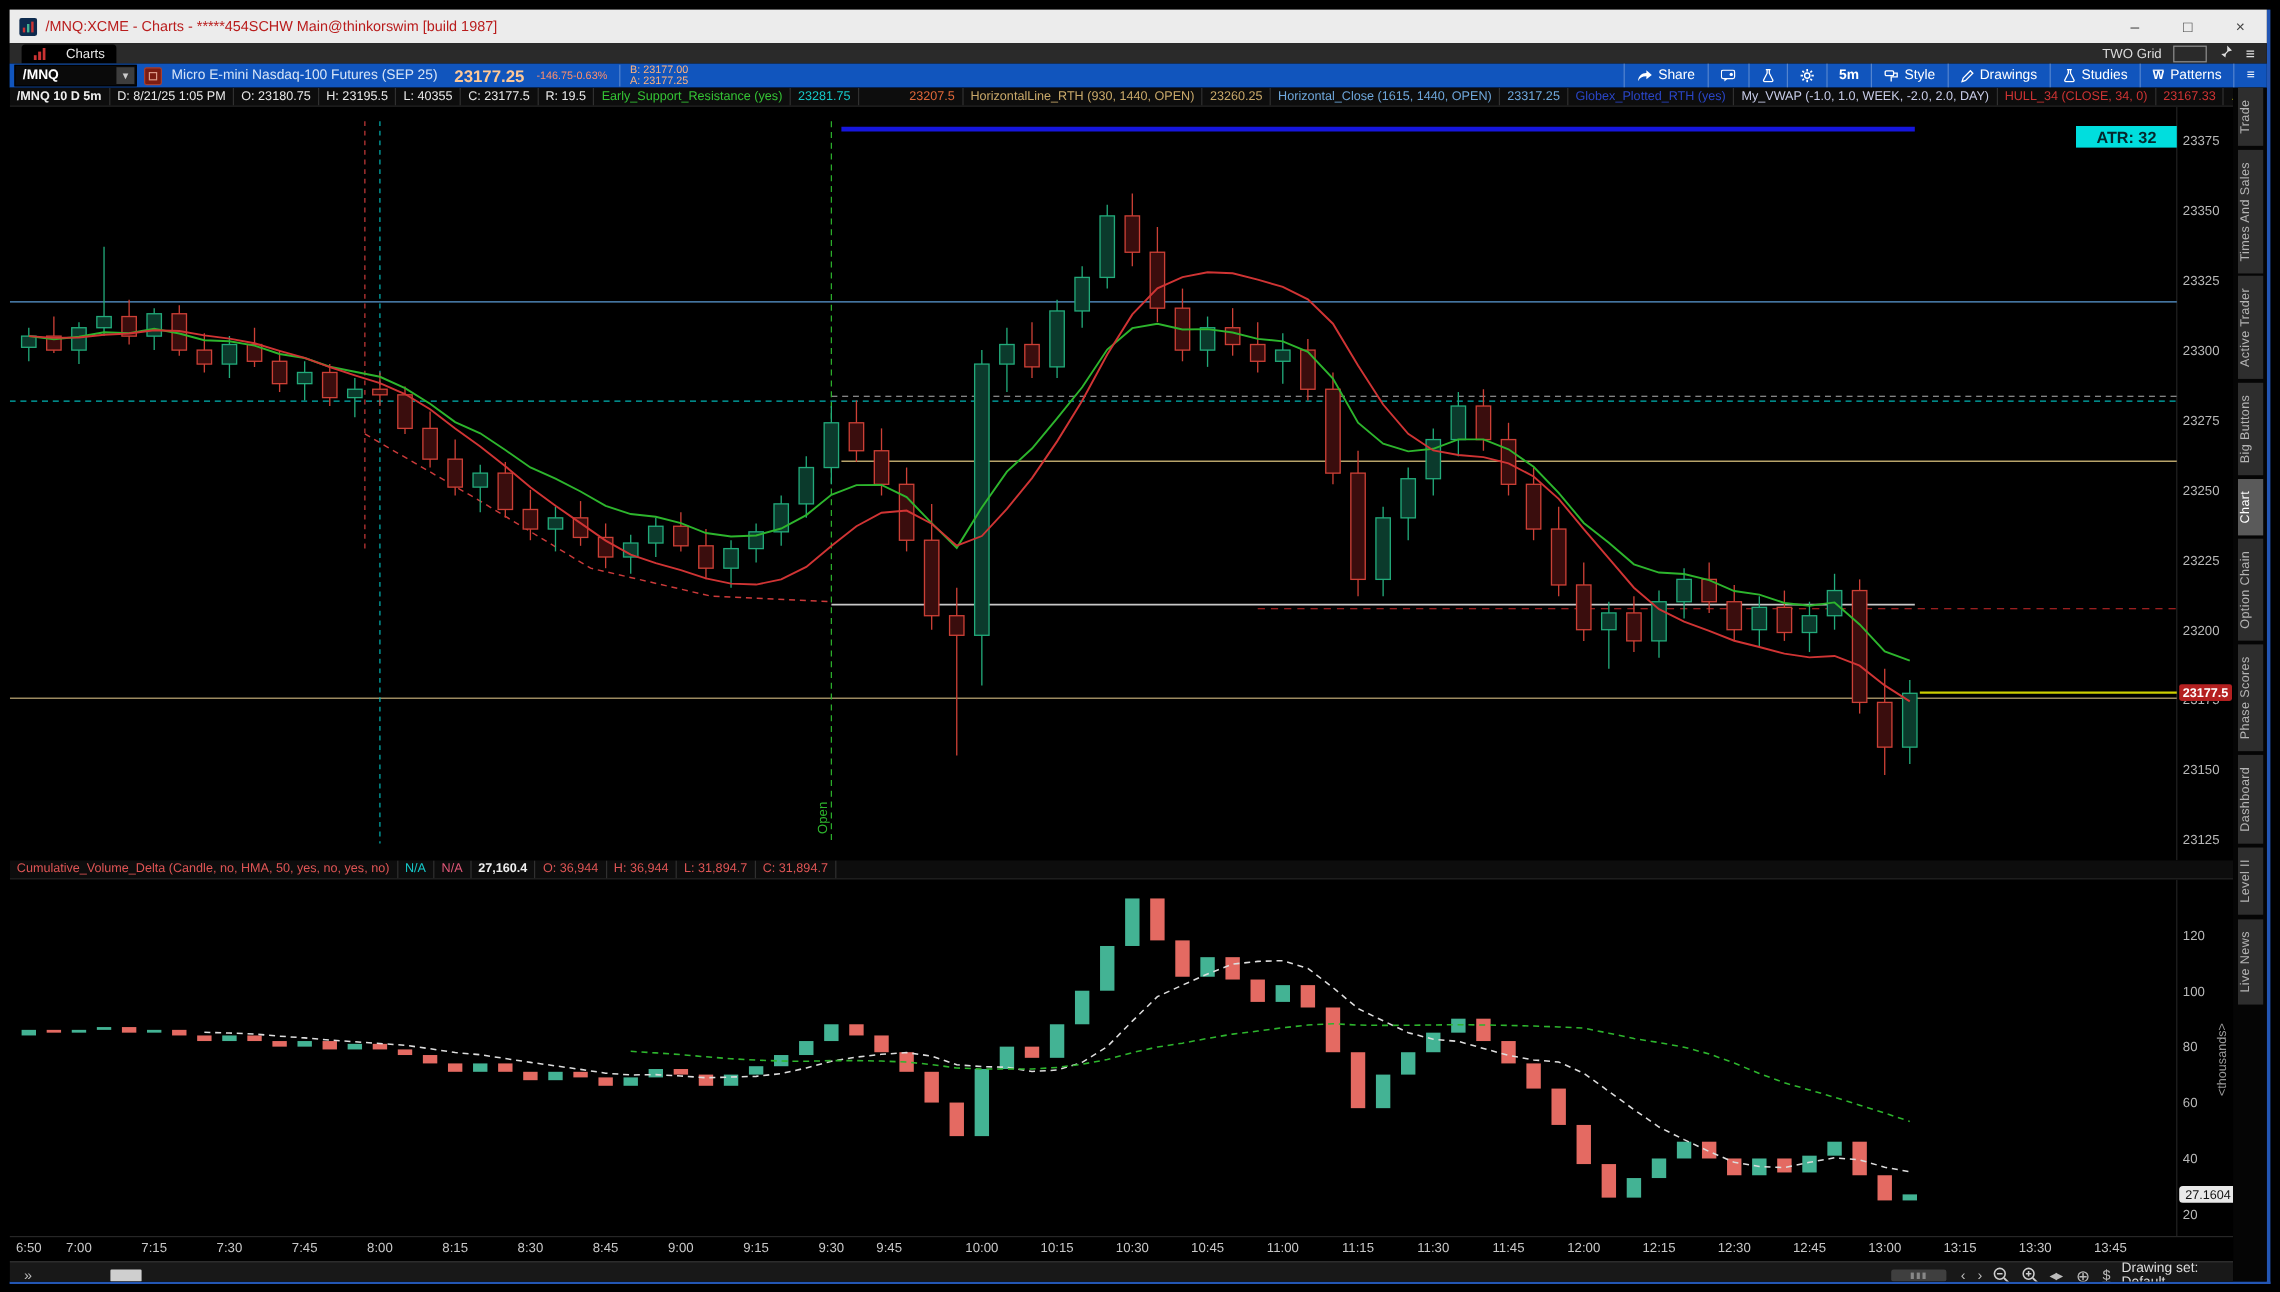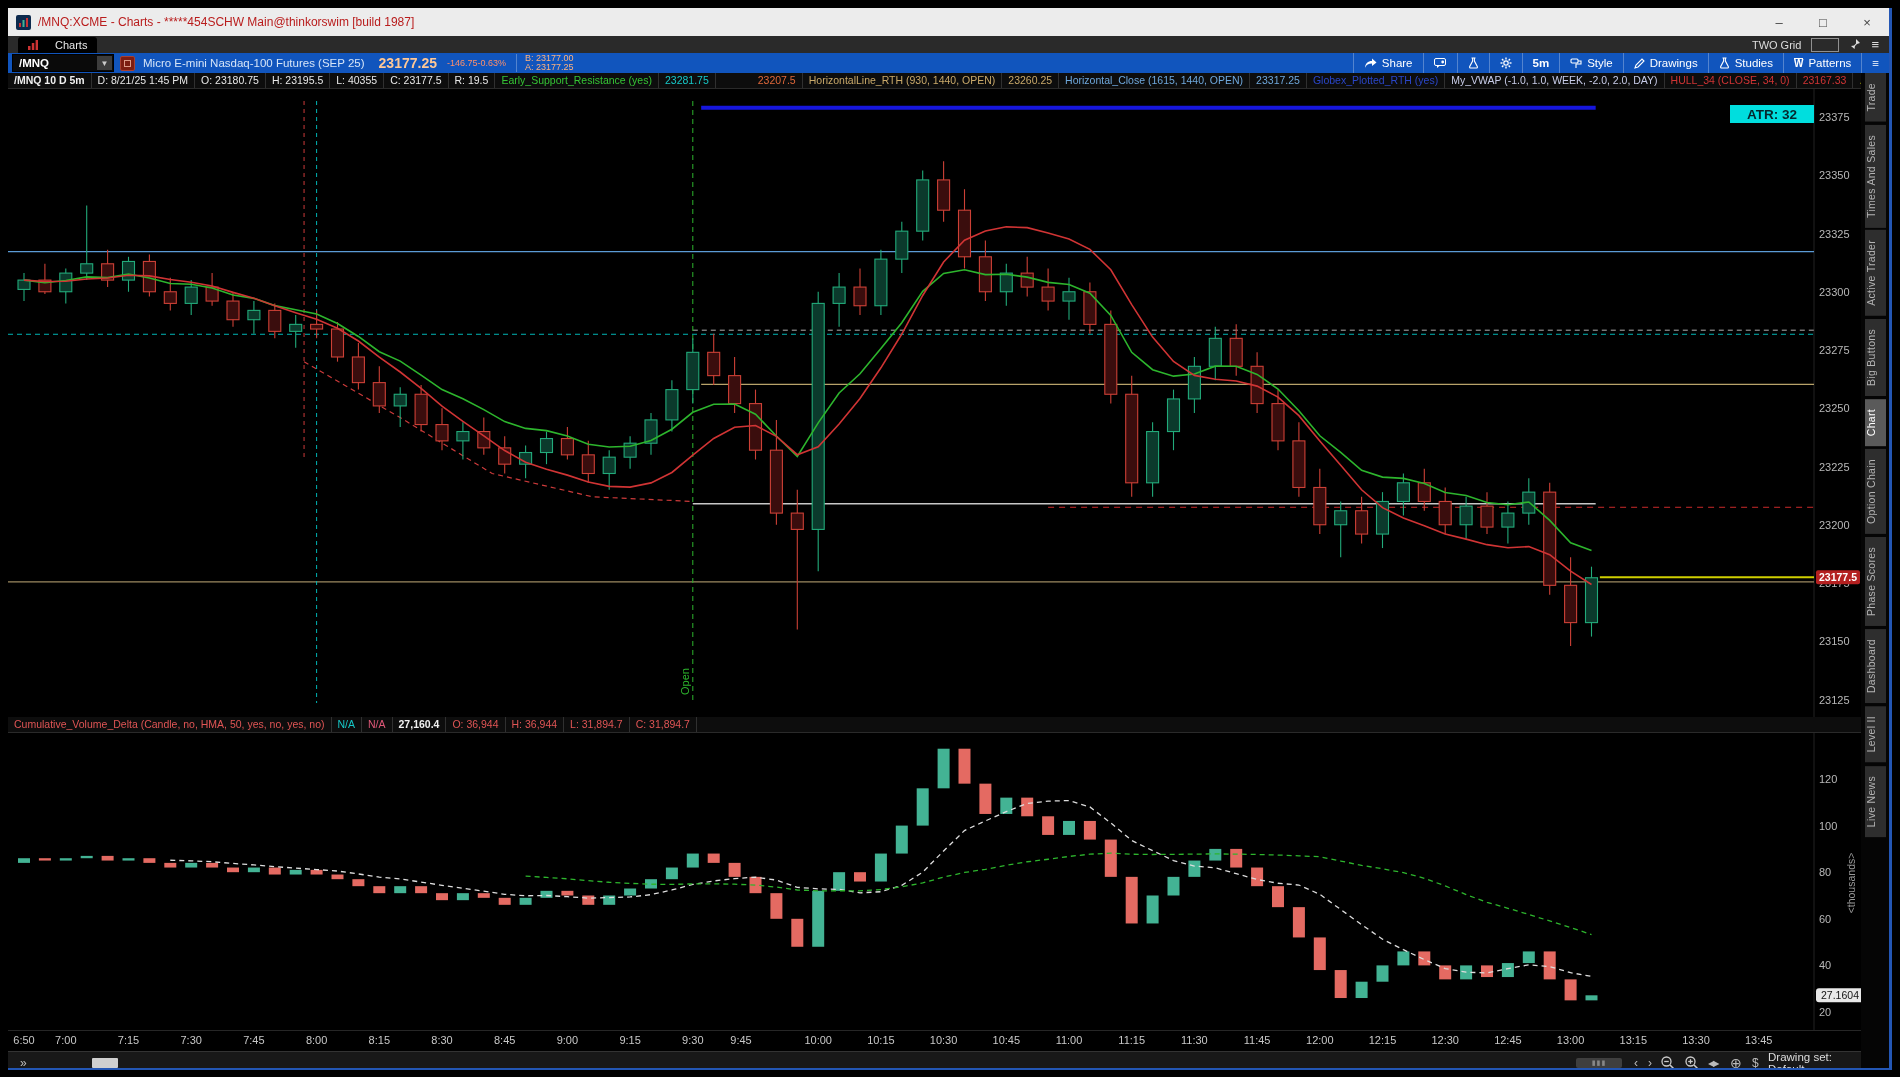--- a/index.html
+++ b/index.html
@@ -179,21 +179,21 @@
       </div>
       <div class="titem">≡</div>
     </div>
   </div>
 
   <div class="main">
     <div class="chartcol">
       <div class="header-row">
         <div class="segs" id="hdr-segs">
             <div class="seg bold" style="color: rgb(240, 240, 240);">/MNQ 10 D 5m</div>
-            <div class="seg" style="color: rgb(232, 232, 232);">D: 8/21/25 1:45 PM</div>
+            <div class="seg" style="color: rgb(232, 232, 232);">D: 8/21/25 1:05 PM</div>
             <div class="seg" style="color: rgb(232, 232, 232);">O: 23180.75</div>
             <div class="seg" style="color: rgb(232, 232, 232);">H: 23195.5</div>
             <div class="seg" style="color: rgb(232, 232, 232);">L: 40355</div>
             <div class="seg" style="color: rgb(232, 232, 232);">C: 23177.5</div>
             <div class="seg" style="color: rgb(232, 232, 232);">R: 19.5</div>
             <div class="seg" style="color: rgb(53, 196, 53);">Early_Support_Resistance (yes)</div>
             <div class="seg" style="color: rgb(22, 200, 200);">23281.75</div>
             <div class="seg" style="color: rgb(224, 104, 58); margin-left: 36px;">23207.5</div>
             <div class="seg" style="color: rgb(201, 169, 106);">HorizontalLine_RTH (930, 1440, OPEN)</div>
             <div class="seg" style="color: rgb(201, 169, 106);">23260.25</div>

